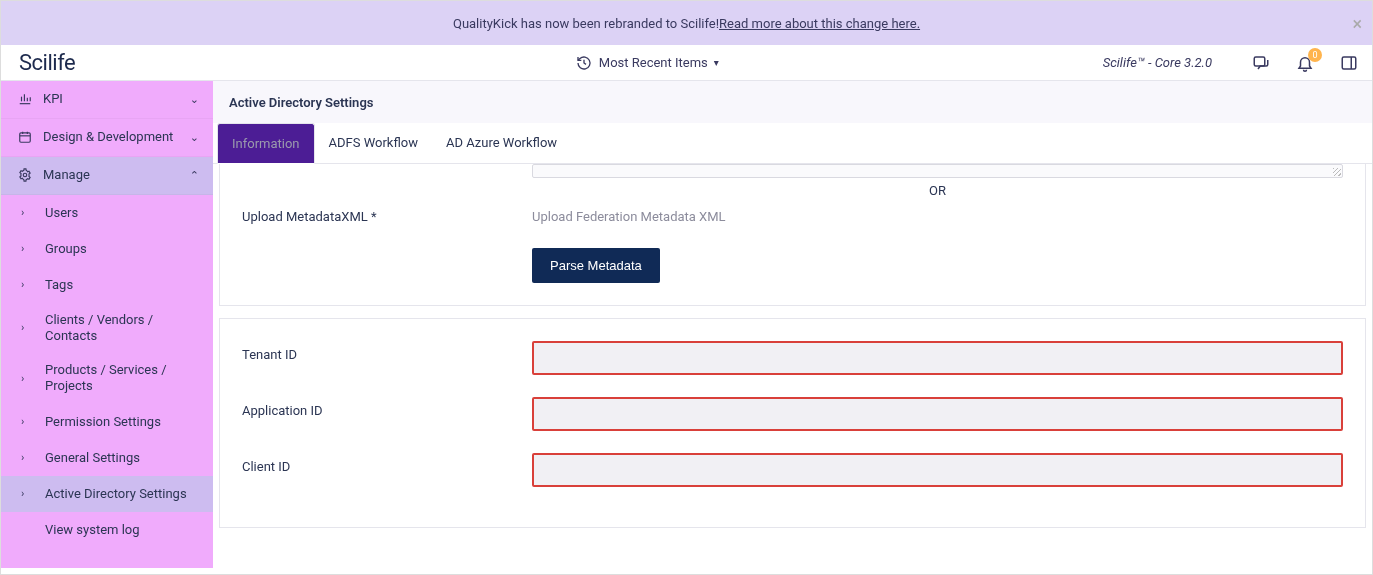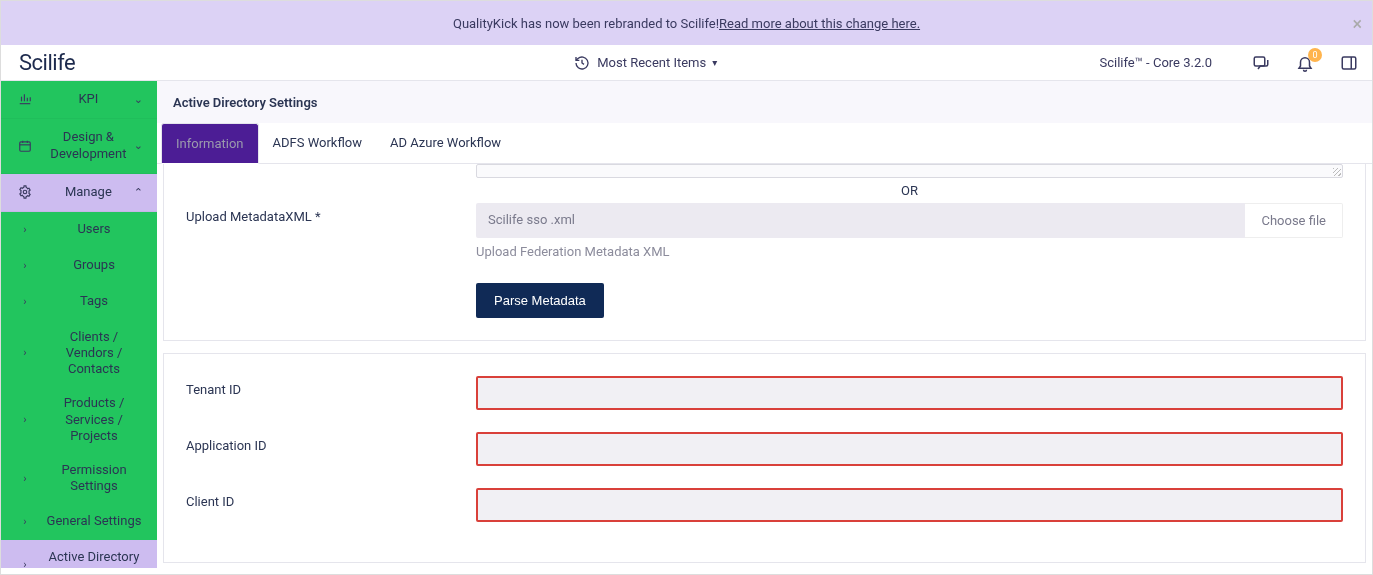--- a/index.html
+++ b/index.html
@@ -7,28 +7,28 @@
   
   
   .banner { background: #dcd2f5; height: 44px; display: flex; align-items: center; justify-content: center; color: #3a3a60; font-size: 13px; position: relative; }
   .banner a { text-decoration: underline; color: #3a3a60; }
   .banner-close { position: absolute; right: 10px; top: 50%; transform: translateY(-50%); font-size: 18px; color: #aaa; cursor: pointer; }
   
   
   .header { height: 36px; display: flex; align-items: center; border-bottom: 1px solid #e5e5ec; background: #fff; }
   .logo { font-size: 22px; font-weight: 400; color: #1d2a4d; padding-left: 18px; width: 190px; letter-spacing: -0.5px; }
   .recent { flex: 1; display: flex; justify-content: center; align-items: center; gap: 6px; color: #3a3a60; font-size: 13px; cursor: pointer; }
-  .version { color: #3a3a60; font-size: 13px; margin-right: 40px; }
+  .version { color: #3a3a60; font-size: 13px; margin-right: 40px; font-style: italic; }
   .header-icons { display: flex; align-items: center; gap: 26px; padding-right: 14px; }
   .hicon { width: 18px; height: 18px; color: #3a3a60; position: relative; cursor: pointer; display: flex; align-items: center; justify-content: center; }
   .notif-badge { position: absolute; top: -6px; right: -8px; background: #ffb44d; color: #fff; border-radius: 8px; font-size: 9px; min-width: 14px; height: 14px; display: flex; align-items: center; justify-content: center; padding: 0 3px; }
   
   
   .layout { display: flex; height: calc(575px - 44px - 44px); }
-  .sidebar { width: 156px; background: #22c55e; overflow-y: auto; height: 100%; text-align: center; }
+  .sidebar { width: 212px; background: #f0abfc; overflow-y: auto; height: 100%; }
   .side-sect { display: flex; align-items: center; padding: 10px 14px 10px 16px; color: #2b3553; cursor: pointer; border-bottom: 1px solid rgba(0,0,0,0.03); min-height: 36px; }
   .side-sect.expanded { background: #cdbcf0; }
   .side-sect .sicon { width: 16px; height: 16px; margin-right: 10px; display: flex; align-items: center; justify-content: center; color: #3a3a60; flex-shrink: 0; }
   .side-sect .label { flex: 1; font-size: 13px; line-height: 1.3; }
   .side-sect .chev { font-size: 11px; color: #3a3a60; }
   .side-item { display: flex; align-items: center; padding: 9px 14px 9px 20px; color: #2b3553; cursor: pointer; font-size: 13px; min-height: 36px; }
   .side-item .arrow { width: 8px; margin-right: 16px; font-size: 11px; color: #3a3a60; }
   .side-item .label { flex: 1; line-height: 1.25; }
   .side-item.active { background: #cdbcf0; }
   
@@ -188,24 +188,20 @@
     <div class="content">
       <div class="card" style="border-top:none;">
         <div class="card-inner" style="padding-top:0;">
           <div style="margin-left:290px;">
             <div class="textarea-stub"></div>
           </div>
           <div class="or" style="margin-left:290px;">OR</div>
           <div class="row" style="margin-top:0;">
             <div class="row-label">Upload MetadataXML *</div>
             <div class="row-ctrl">
-              <div class="file-row">
-                <div class="file-name">Scilife sso .xml</div>
-                <div class="file-btn">Choose file</div>
-              </div>
               <div class="hint">Upload Federation Metadata XML</div>
               <button class="parse-btn">Parse Metadata</button>
             </div>
           </div>
         </div>
       </div>
 
       <div class="card">
         <div class="card-inner" style="padding-bottom:40px;">
           <div class="row">

